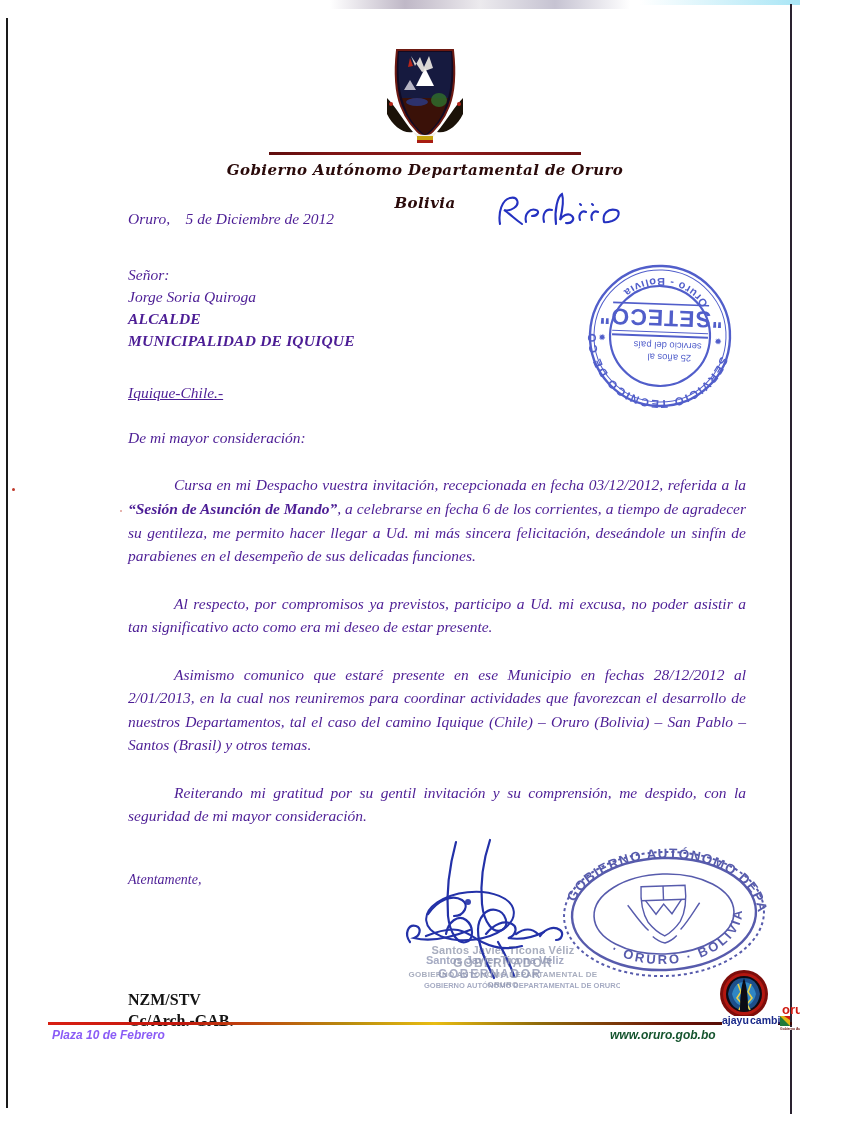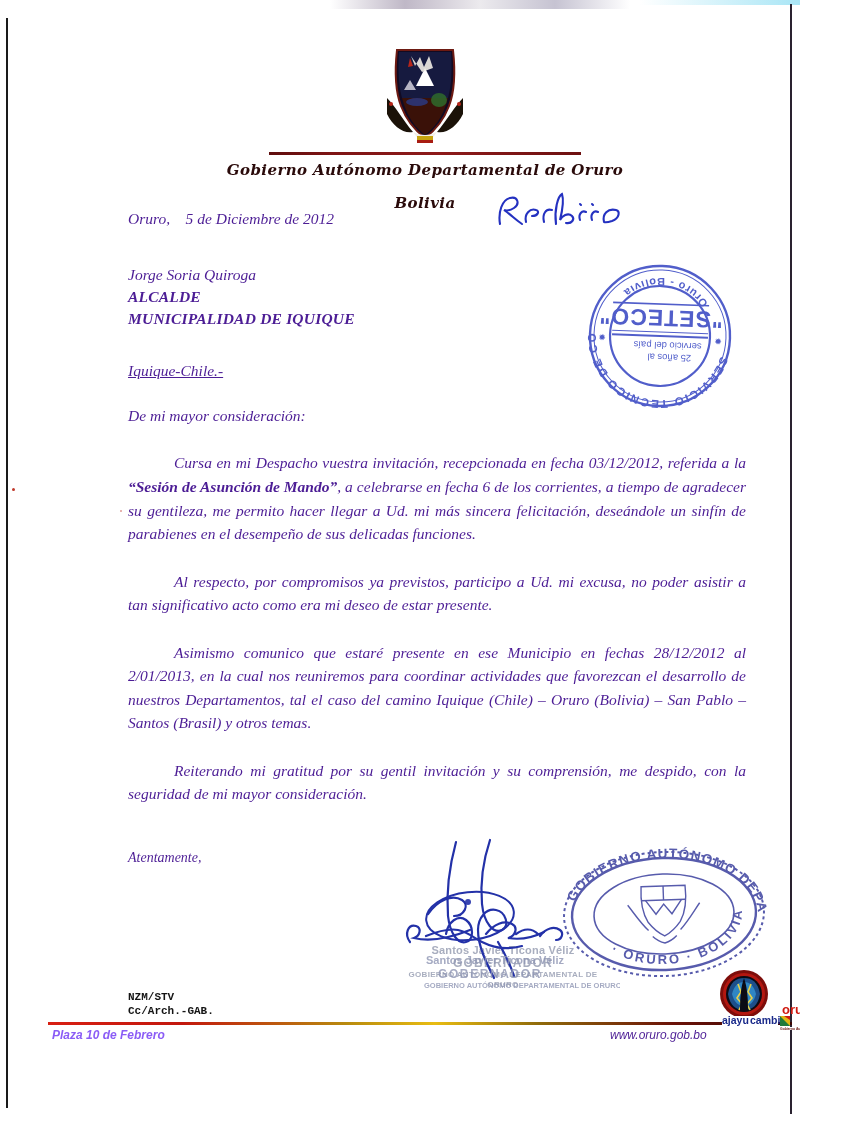--- a/index.html
+++ b/index.html
@@ -184,23 +184,23 @@
     top: 188px;
     width: 140px;
     height: 46px;
   }
 
   
   .footer-initials {
     position: absolute;
     left: 128px;
     top: 990px;
-    font-family: Liberation Mono, monospace;
-    font-weight: bold;
-    font-size: 11px;
+    font-family: Liberation Serif, serif;
+    font-weight: bold;
+    font-size: 16px;
     color: #141414;
     line-height: 1.3;
   }
   .footer-rule {
     position: absolute;
     left: 48px;
     top: 1022px;
     width: 744px;
     height: 3px;
     background: linear-gradient(90deg, #d81f12 0%, #c2170d 18%, #b88a0e 40%, #e8bc12 52%, #8f6a0a 66%, #6b1208 84%, #3a0603 100%);
@@ -214,23 +214,23 @@
     font-weight: bold;
     font-size: 12px;
     color: #8b5cf6;
   }
   .footer-right {
     position: absolute;
     left: 610px;
     top: 1028px;
     font-family: "Liberation Sans", sans-serif;
     font-style: italic;
-    font-weight: normal;
+    font-weight: bold;
     font-size: 12px;
-    color: #4c1d95;
+    color: #14532d;
   }
   .logo-ajayu {
     position: absolute;
     left: 714px;
     top: 968px;
     width: 108px;
     height: 62px;
   }
 </style>
 </head>
@@ -305,20 +305,21 @@
       <line x1="36" y1="116" x2="132" y2="116" stroke="#2b3bbf" stroke-width="1.6"></line>
       <text x="22" y="84" font-size="9" fill="#2b3bbf">✹</text>
       <text x="138" y="84" font-size="9" fill="#2b3bbf">✹</text>
     </g>
   </svg>
 
   <div class="doc-body">
     <div class="date-line">Oruro,    5 de Diciembre de 2012</div>
 
     <div class="addressee">
+      <div>Señor:</div>
       <div>Jorge Soria Quiroga</div>
       <div class="strong">ALCALDE</div>
       <div class="strong">MUNICIPALIDAD DE IQUIQUE</div>
     </div>
 
     <div><span class="city-line">Iquique-Chile.-</span></div>
 
     <div class="salutation">De mi mayor consideración:</div>
 
     <p class="para"><span>Cursa en mi Despacho vuestra invitación, recepcionada en fecha 03/12/2012, referida a la </span><span class="b">“Sesión  de Asunción de Mando”</span><span>, a celebrarse en fecha 6 de los corrientes, a tiempo de agradecer su gentileza, me permito hacer llegar a Ud. mi más sincera felicitación, deseándole un sinfín de parabienes en el desempeño de sus delicadas funciones.</span></p>

